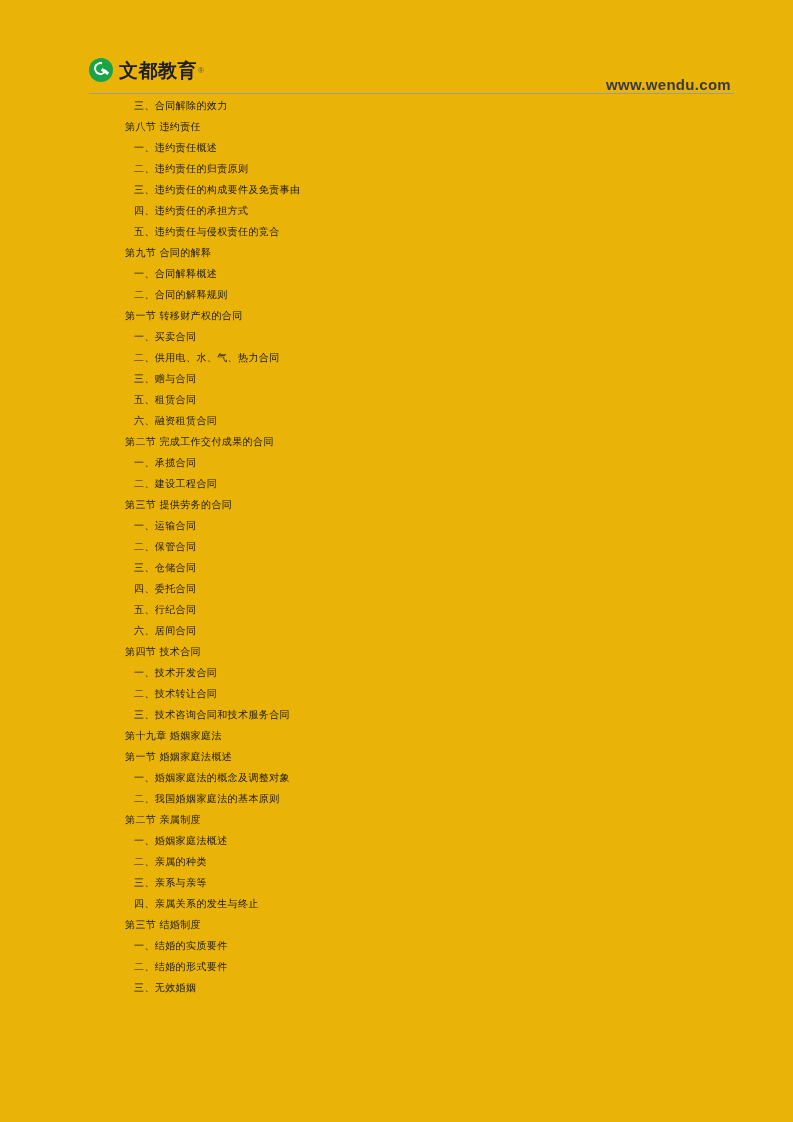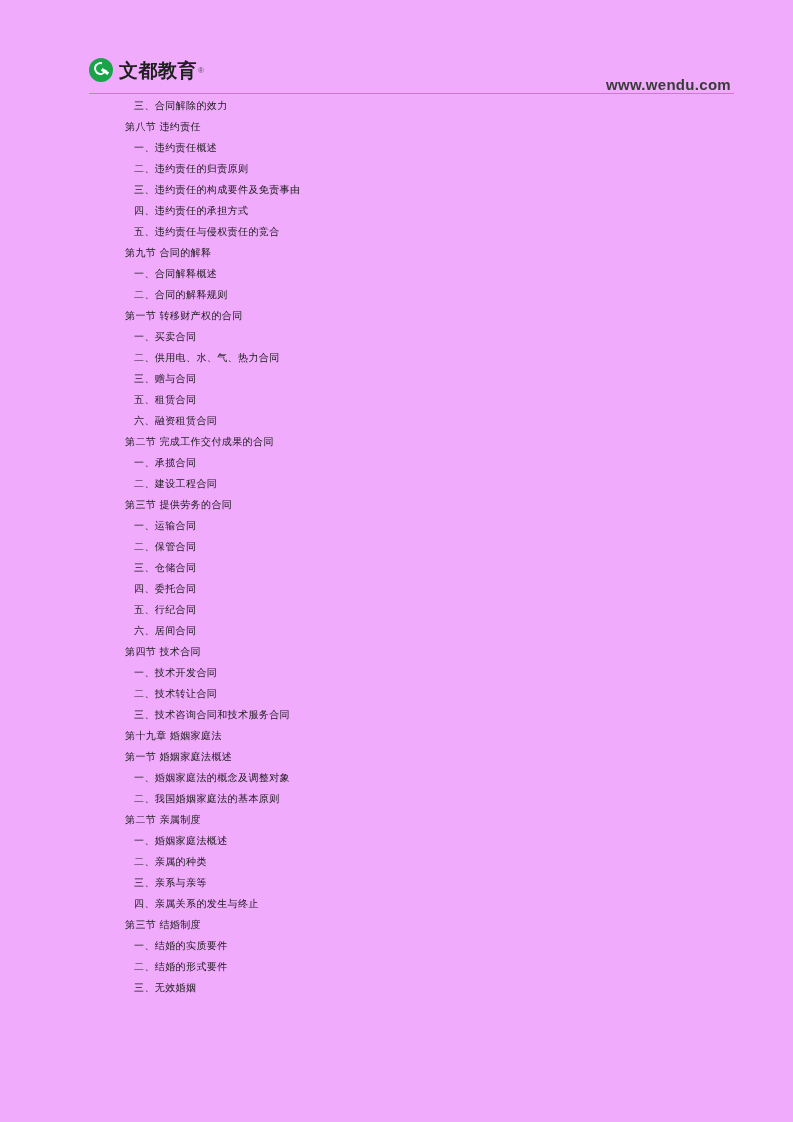--- a/index.html
+++ b/index.html
@@ -8,21 +8,21 @@
     background: #ffffff;
   }
   body {
     font-family: "Liberation Sans", sans-serif;
   }
   .page {
     position: relative;
     width: 793px;
     height: 1122px;
     margin: 0 auto;
-    background: #f0abfc;
+    background: #eab308;
     overflow: hidden;
     box-sizing: border-box;
   }
   .header {
     position: absolute;
     left: 0;
     top: 0;
     width: 793px;
     height: 90px;
   }

